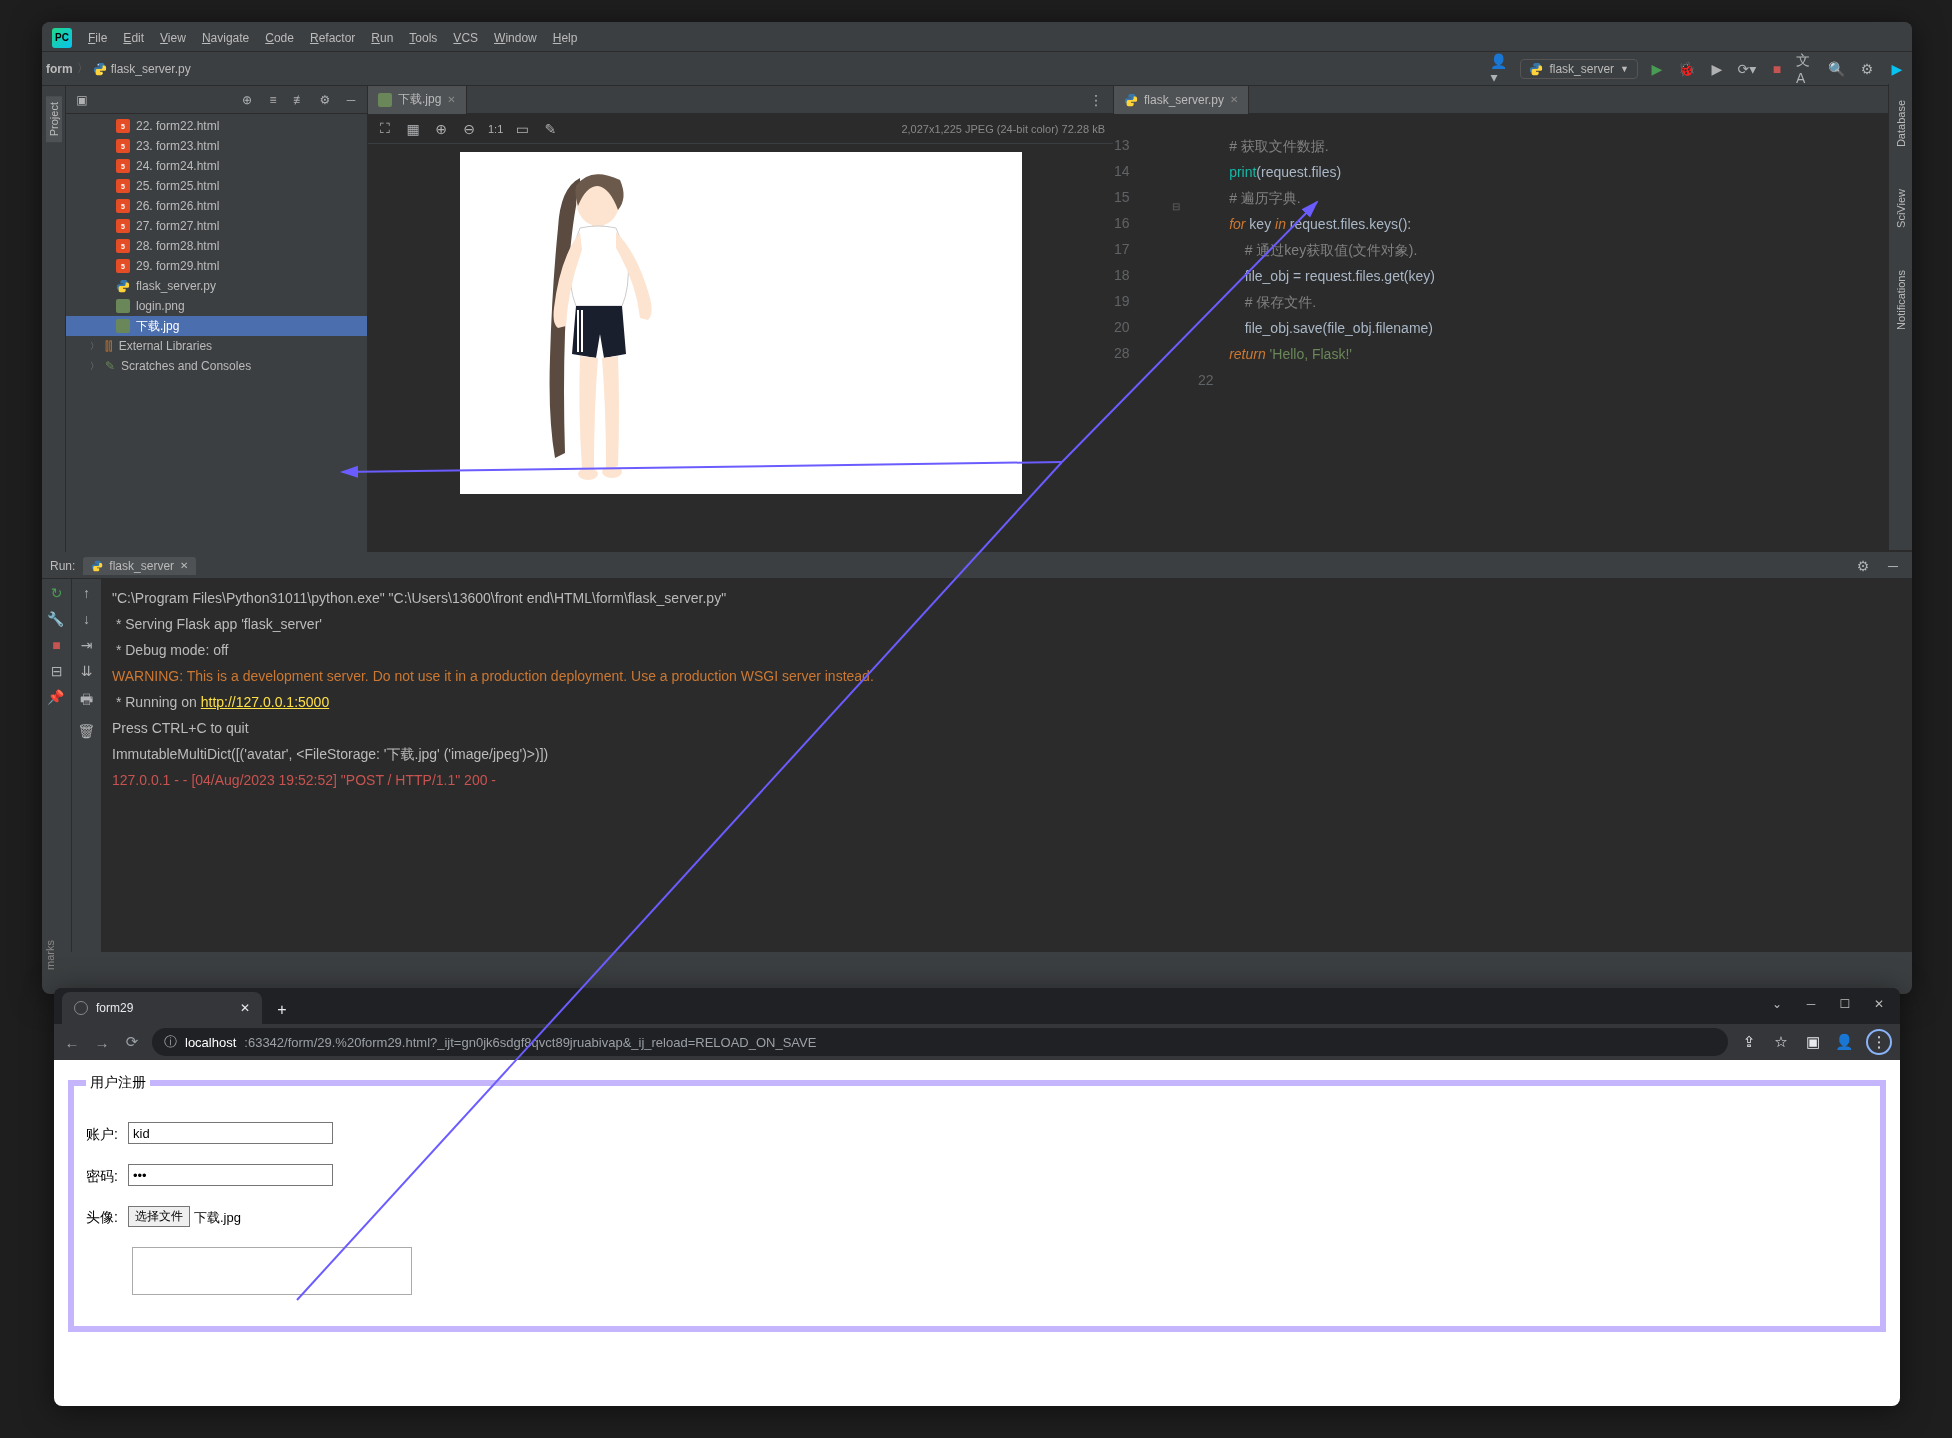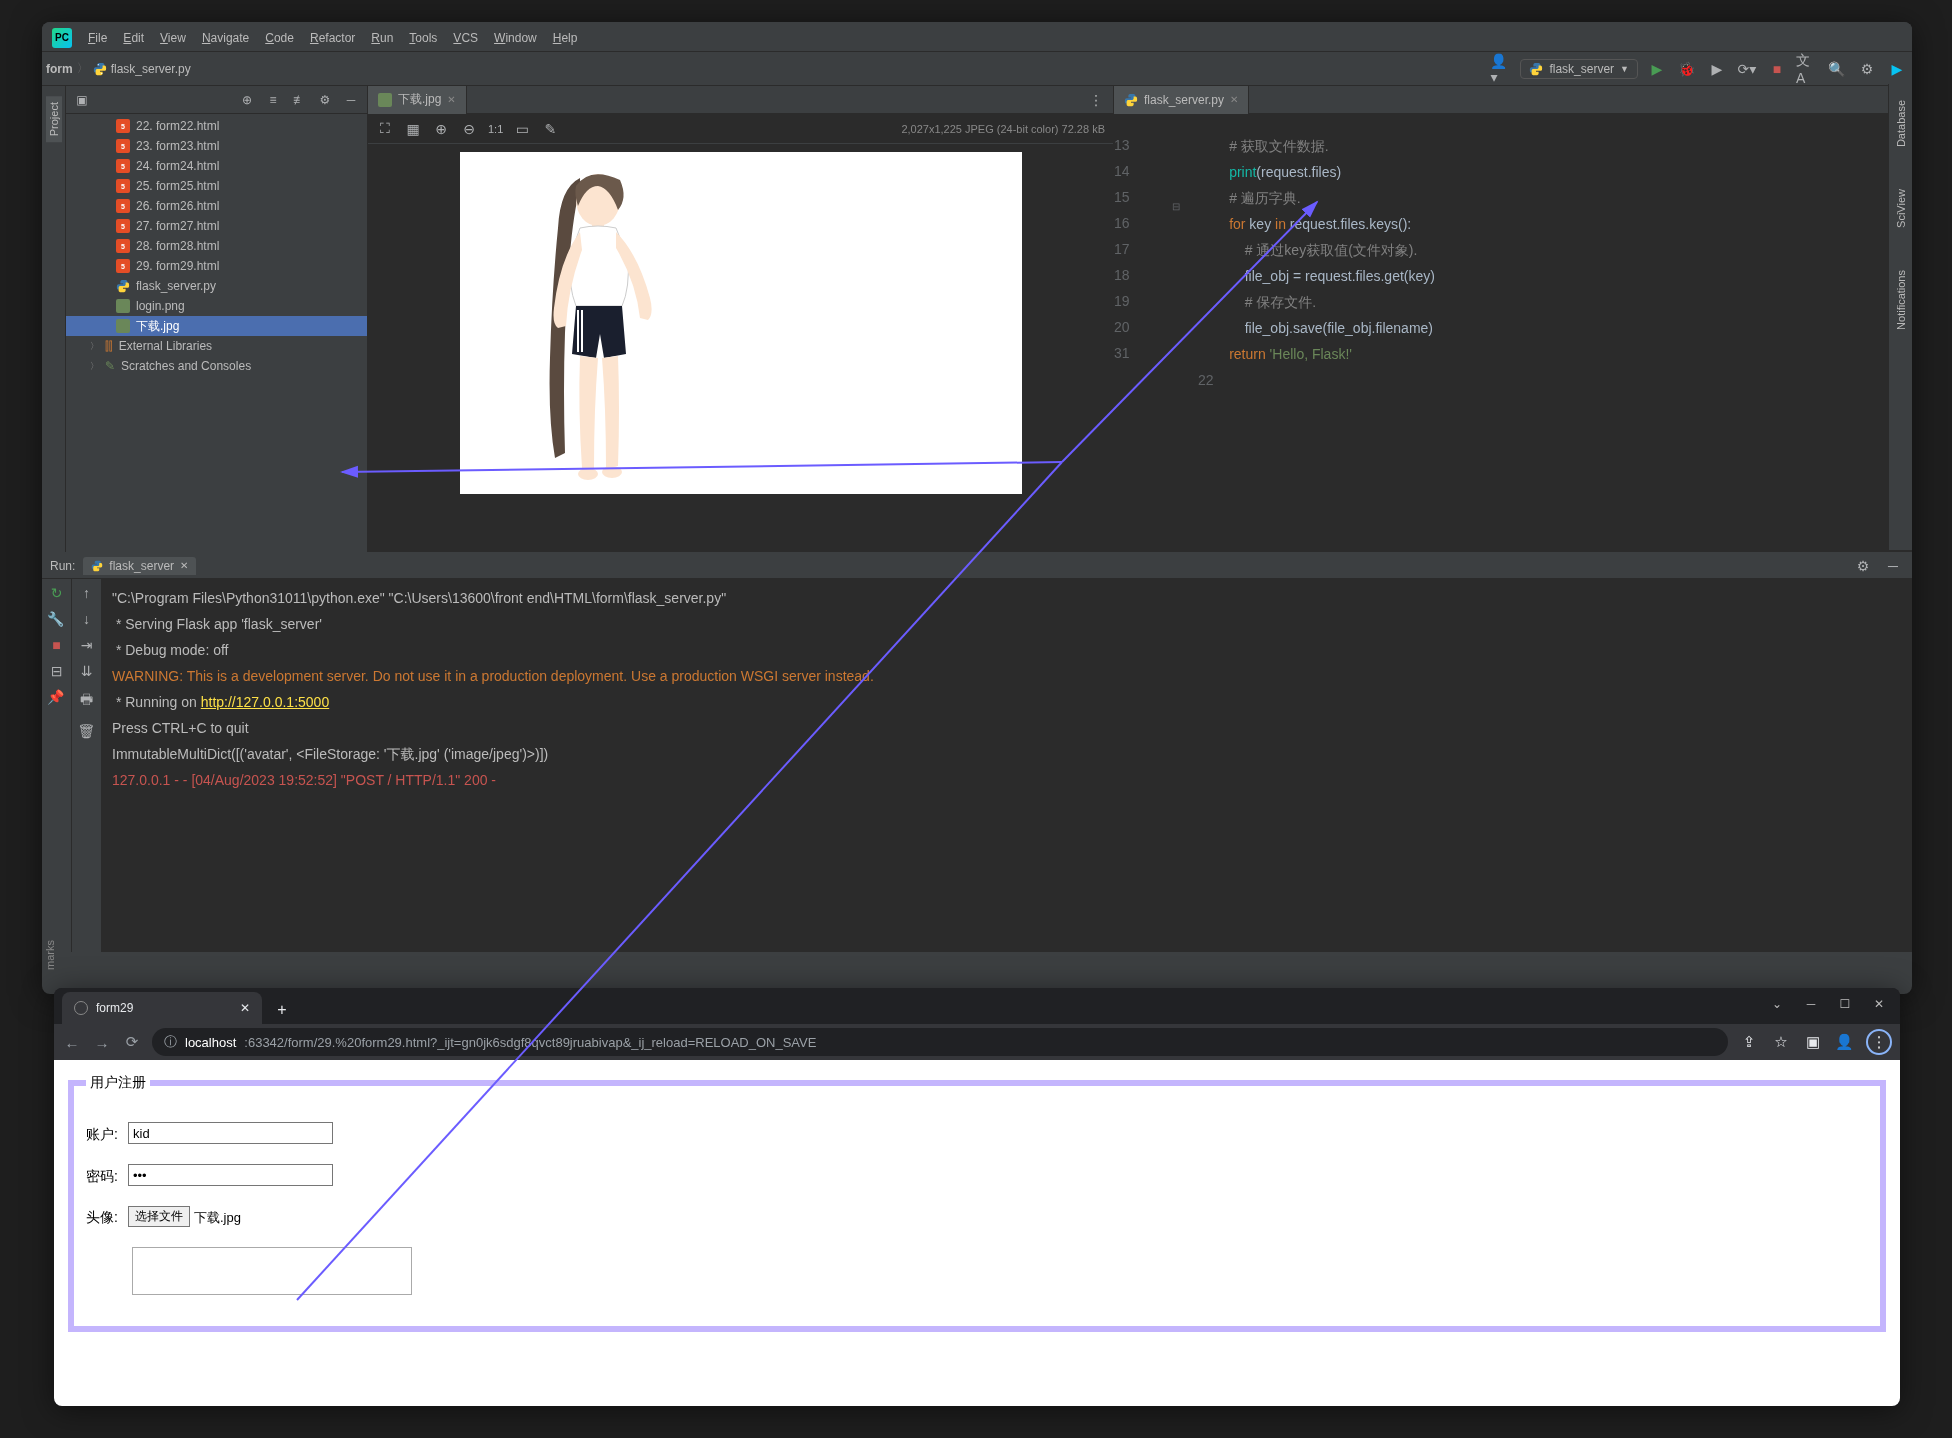--- a/index.html
+++ b/index.html
@@ -58,21 +58,21 @@
 .img-tb-btn { color:#afb1b3; cursor:pointer; font-size:14px; width:18px; text-align:center; }
 .img-info { color:#888; font-size:11px; }
 .img-canvas { flex:1; display:flex; align-items:flex-start; justify-content:center; padding-top:8px; background:#2b2b2b; }
 .img-placeholder { width:562px; height:342px; background:#fff; position:relative; }
 
 .code-editor { flex:1; background:#2b2b2b; display:flex; font-family:'Consolas','Courier New',monospace; font-size:14px; line-height:26px; position:relative; }
 .gutter { width:56px; text-align:left; padding-right:12px; color:#606366; user-select:none; padding-top:18px; }
 .gutter-fold { position:absolute; left:58px; top:0; width:14px; padding-top:2px; color:#606366; font-size:10px; }
 .code-lines { flex:1; padding-left:28px; padding-top:19px; white-space:pre; color:#a9b7c6; }
 .c-comment { color:#808080; }
-.c-kw { color:#cc7832; }
+.c-kw { color:#cc7832;font-style:italic; }
 .c-builtin { color:#14b8a6; }
 .c-str { color:#6a8759; }
 .check-icon { position:absolute; top:6px; right:10px; color:#499c54; font-size:14px; }
 
 .run-panel { height:400px; background:#2b2b2b; border-top:1px solid #3c3f41; display:flex; flex-direction:column; }
 .run-header { height:26px; background:#3c3f41; display:flex; align-items:center; padding:0 8px; border-bottom:1px solid #2b2b2b; justify-content:space-between; }
 .run-header-left { display:flex; align-items:center; gap:8px; color:#bbb; font-size:12px; }
 .run-tab { background:#4e5254; padding:2px 8px; border-radius:3px 3px 0 0; display:flex; align-items:center; gap:6px; }
 .run-body { flex:1; display:flex; }
 .run-gutter { width:30px; background:#3c3f41; display:flex; flex-direction:column; align-items:center; padding-top:6px; gap:10px; border-right:1px solid #2b2b2b; }
@@ -344,21 +344,21 @@
           <span class="check-icon">✔</span>
           <div class="gutter" id="gutter">
                 <div>13</div>
                 <div>14</div>
                 <div>15</div>
                 <div>16</div>
                 <div>17</div>
                 <div>18</div>
                 <div>19</div>
                 <div>20</div>
-                <div>31</div>
+                <div>28</div>
               </div>
           <div class="gutter-fold" id="gfold">
                 <div style="height:26px"></div>
                 <div style="height:26px"></div>
                 <div style="height:26px"></div>
                 <div style="height:26px">⊟</div>
                 <div style="height:26px"></div>
                 <div style="height:26px"></div>
                 <div style="height:26px"></div>
                 <div style="height:26px"></div>

